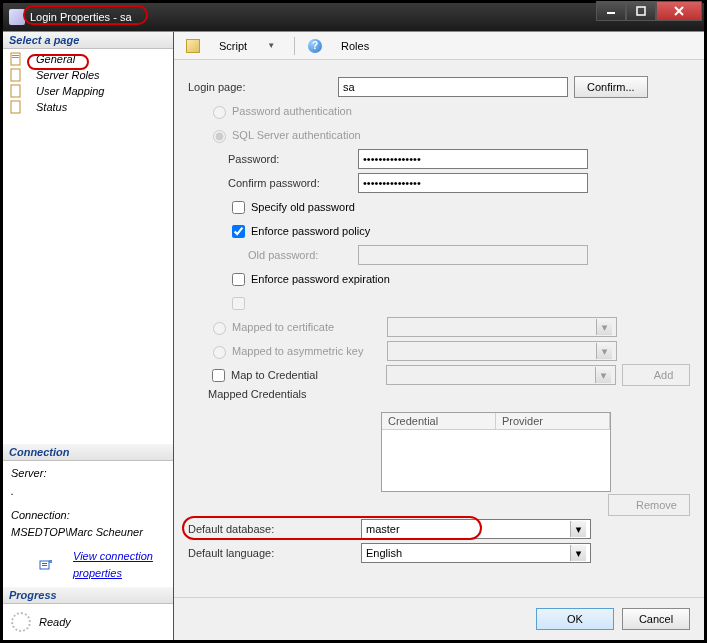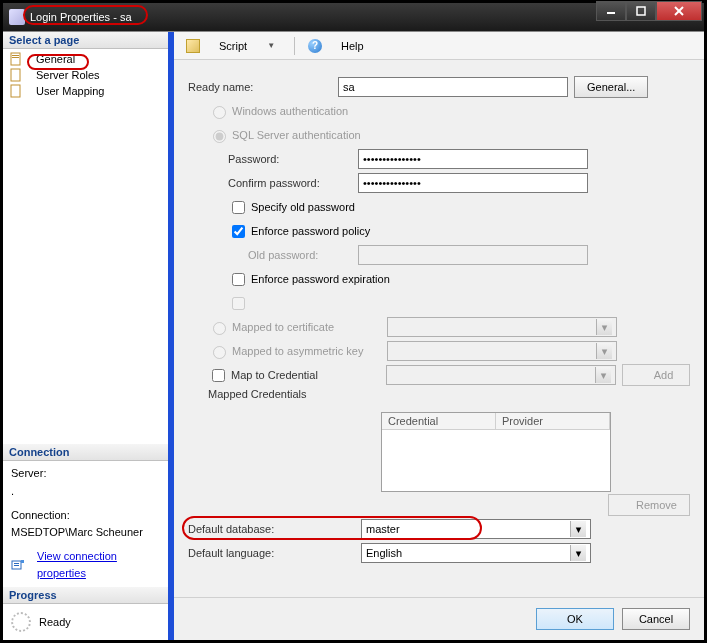--- a/index.html
+++ b/index.html
@@ -9,21 +9,21 @@
   .titlebar .icon { width: 16px; height: 16px; background: linear-gradient(135deg,#e0e0ff,#b0b0e0); border-radius: 2px; margin-right: 5px; }
   .title-text { color: #fff; }
   .title-controls { position: absolute; right: 2px; top: 0; display: flex; }
   .title-btn { width: 30px; height: 20px; border: 1px solid #555; margin-top: -2px; display: flex; align-items: center; justify-content: center; cursor: pointer; }
   .title-btn.min, .title-btn.max { background: linear-gradient(to bottom,#555,#333); color:#fff;}
   .title-btn.close { background: linear-gradient(to bottom,#d96060,#c03030); color:#fff; width: 46px;}
   .annot { border: 2px solid #d00000; border-radius: 12px; position: absolute; pointer-events: none; }
   .annot.title-a { left: 20px; top: 2px; width: 125px; height: 20px; }
   .annot.general-a { left: 24px; top: 51px; width: 62px; height: 16px; border-radius: 8px;}
   .body { flex: 1; display: flex; background: #f0f0f0; border-top:1px solid #888;}
-  .sidebar { width: 178px; background: #fff; border-right: 6px solid #1d4ed8; display: flex; flex-direction: column; }
+  .sidebar { width: 178px; background: #fff; border-right: 1px solid #1d4ed8; display: flex; flex-direction: column; font-style: italic; }
   .side-section-title { background: linear-gradient(to bottom,#f5f5f5,#e3e3e3); border-bottom:1px solid #c0c0c0; padding: 2px 6px; font-weight: bold; color:#15428b;}
   .side-list { flex: 0 0 auto; padding: 2px 0; }
   .side-item { padding: 1px 6px; display: flex; align-items: center; gap: 13px; cursor: pointer;}
   .side-item .pi { width:14px; height:14px; display:inline-flex; align-items:center; justify-content:center; }
   .side-spacer { flex: 1; }
   .side-conn { padding: 4px 8px; line-height: 1.6; }
   .link { color: #0000e0; text-decoration: underline; cursor: pointer; }
   .progress-item { padding: 8px; display:flex; align-items:center; gap:8px;}
   .prog-circle { width:20px; height:20px; border:2px dotted #bbb; border-radius:50%;}
   .main { flex:1; display:flex; flex-direction:column; background:#f0f0f0; }
@@ -113,31 +113,39 @@
           <span>Server Roles</span>
         </div>
         <div class="side-item">
           <span class="pi">
               <svg class="page-icon-svg" viewBox="0 0 14 14">
                 <rect x="2" y="1" width="9" height="12" fill="#fff" stroke="#c09030"></rect>
               </svg>
             </span>
           <span>User Mapping</span>
         </div>
+        <div class="side-item">
+          <span class="pi">
+              <svg class="page-icon-svg" viewBox="0 0 14 14">
+                <rect x="2" y="1" width="9" height="12" fill="#fff" stroke="#c09030"></rect>
+              </svg>
+            </span>
+          <span>Status</span>
+        </div>
       </div>
       <div class="side-spacer"></div>
       <div class="side-section-title">Connection</div>
       <div class="side-conn">
         <div>Server:</div>
         <div>.</div>
         <div style="height:6px"></div>
         <div>Connection:</div>
         <div>MSEDTOP\Marc Scheuner</div>
         <div style="height:6px"></div>
-        <div style="display:flex;align-items:center;gap:12px;">
+        <div style="display:flex;align-items:center;gap:20px;margin-left:28px;">
           <span class="conn-ico"><svg width="14" height="14" viewBox="0 0 14 14">
                 <rect x="1" y="3" width="9" height="8" fill="#fff" stroke="#2a6ac0"></rect>
                 <rect x="3" y="5" width="5" height="1" fill="#2a6ac0"></rect>
                 <rect x="3" y="7" width="5" height="1" fill="#2a6ac0"></rect>
                 <rect x="10" y="2" width="3" height="3" fill="#4a90e0"></rect>
               </svg></span>
           <span class="link">View connection properties</span>
         </div>
       </div>
       <div class="side-section-title">Progress</div>
@@ -151,35 +159,35 @@
     <div class="main">
       <div class="toolbar">
         <div class="tool-btn">
           <span class="script-ico"></span>
           <span>Script</span>
           <span class="dropdown-arrow">▼</span>
         </div>
         <div class="tool-sep"></div>
         <div class="tool-btn">
           <span class="help-ico">?</span>
-          <span>Help</span>
+          <span>Roles</span>
         </div>
       </div>
 
       <div class="form-area" style="position:relative;">
 
         <div class="row">
-          <span class="lbl">Ready name:</span>
+          <span class="lbl">Login page:</span>
           <input type="text" class="login-name-input" value="sa" style="">
-          <button class="btn small-gap">General...</button>
+          <button class="btn small-gap">Confirm...</button>
         </div>
 
         <div class="row radio-row indent1">
           <input type="radio" disabled="" style="">
-          <span class="disabled">Windows authentication</span>
+          <span class="disabled">Password authentication</span>
         </div>
         <div class="row radio-row indent1">
           <input type="radio" checked="" disabled="" style="">
           <span class="disabled">SQL Server authentication</span>
         </div>
 
         <div class="row indent2">
           <span class="lbl" style="width:130px">Password:</span>
           <input type="text" class="text-wide" value="•••••••••••••••" style="">
         </div>

